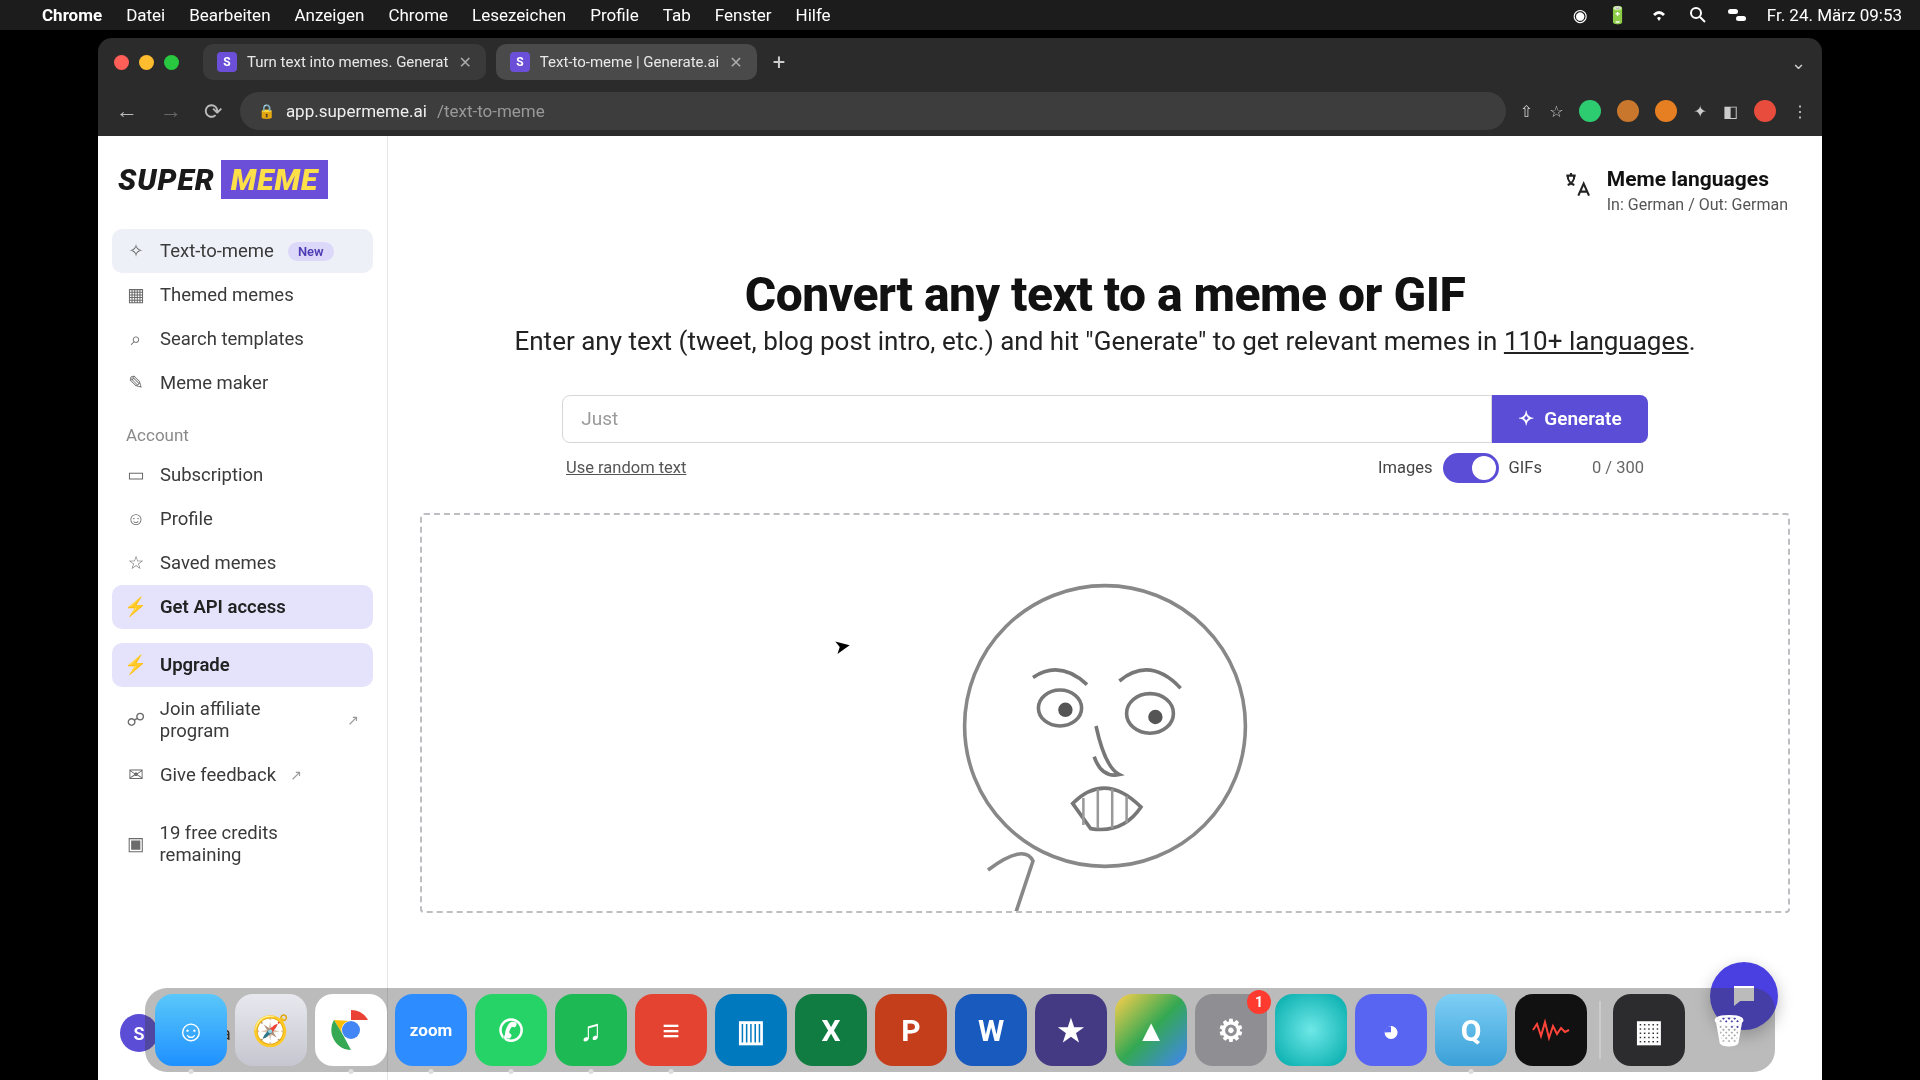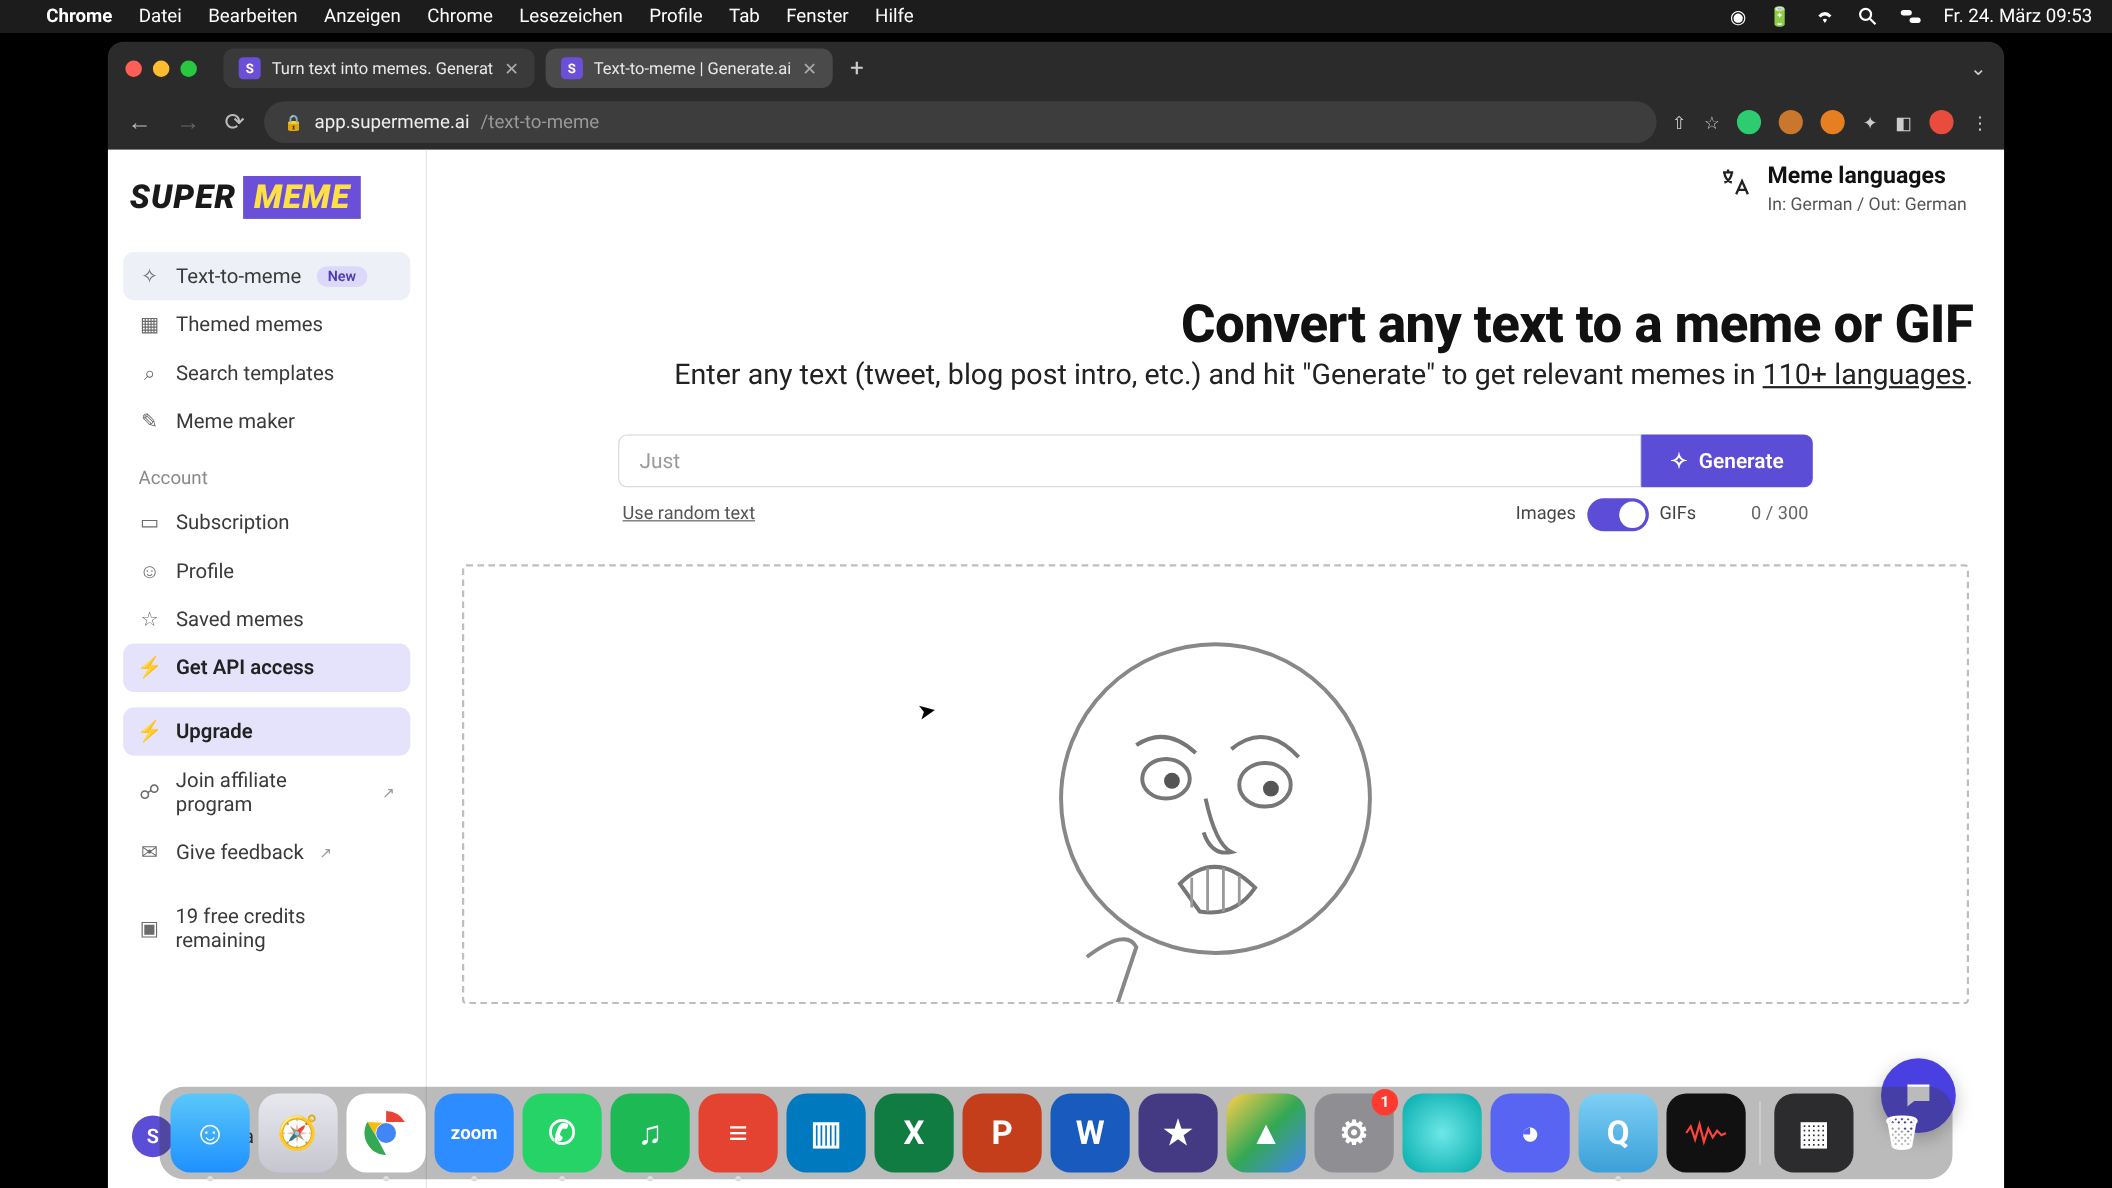--- a/index.html
+++ b/index.html
@@ -56,26 +56,26 @@
 .nav-item .ext { color: #9a9a9a; font-size: 14px; }
 .section-label { color: #8a8a8a; font-size: 17px; padding: 20px 14px 8px; }
 .sidebar .gap { height: 14px; }
 .user-row { margin-top: auto; display: flex; align-items: center; gap: 14px; padding: 10px 8px; }
 .avatar { width: 38px; height: 38px; border-radius: 50%; background: #5b4dd6; color: #fff; display: flex; align-items: center; justify-content: center; font-weight: 600; font-size: 18px; }
 .user-name { font-size: 18px; color: #222; }
 .user-chev { color: #777; font-size: 16px; }
 
 
 .main { flex: 1; position: relative; padding: 20px 28px 0; overflow: hidden; }
-.lang-widget { position: absolute; top: 12px; right: 34px; display: flex; gap: 14px; align-items: flex-start; }
+.lang-widget { position: absolute; top: 31px; right: 34px; display: flex; gap: 14px; align-items: flex-start; }
 .lang-icon { font-size: 30px; color: #222; padding-top: 2px; }
 .lang-text .t1 { font-weight: 700; font-size: 21px; color: #111; }
 .lang-text .t2 { font-size: 16px; color: #555; margin-top: 4px; }
 
-.hero { text-align: right; margin-top: 110px; }
+.hero { text-align: center; margin-top: 110px; }
 .hero h1 { font-size: 48px; font-weight: 800; letter-spacing: -0.5px; color: #111; }
 .hero p { font-size: 26px; color: #222; line-height: 1.45; }
 .hero p .uline { text-decoration: underline; }
 
 .input-row { display: flex; justify-content: center; margin-top: 34px; gap: 0; }
 .text-input { width: 930px; height: 48px; border: 1px solid #d6d6da; border-radius: 8px 0 0 8px; padding: 0 18px; font-size: 19px; color: #222; outline: none; }
 .text-input::placeholder { color: #9a9a9a; }
 .gen-btn { height: 48px; background: #5b4dd6; color: #fff; border: none; border-radius: 0 8px 8px 0; padding: 0 26px; font-size: 19px; font-weight: 600; display: flex; align-items: center; gap: 10px; cursor: pointer; }
 
 .controls-row { display: flex; align-items: center; width: 1078px; margin: 10px auto 0; font-size: 16.5px; }

